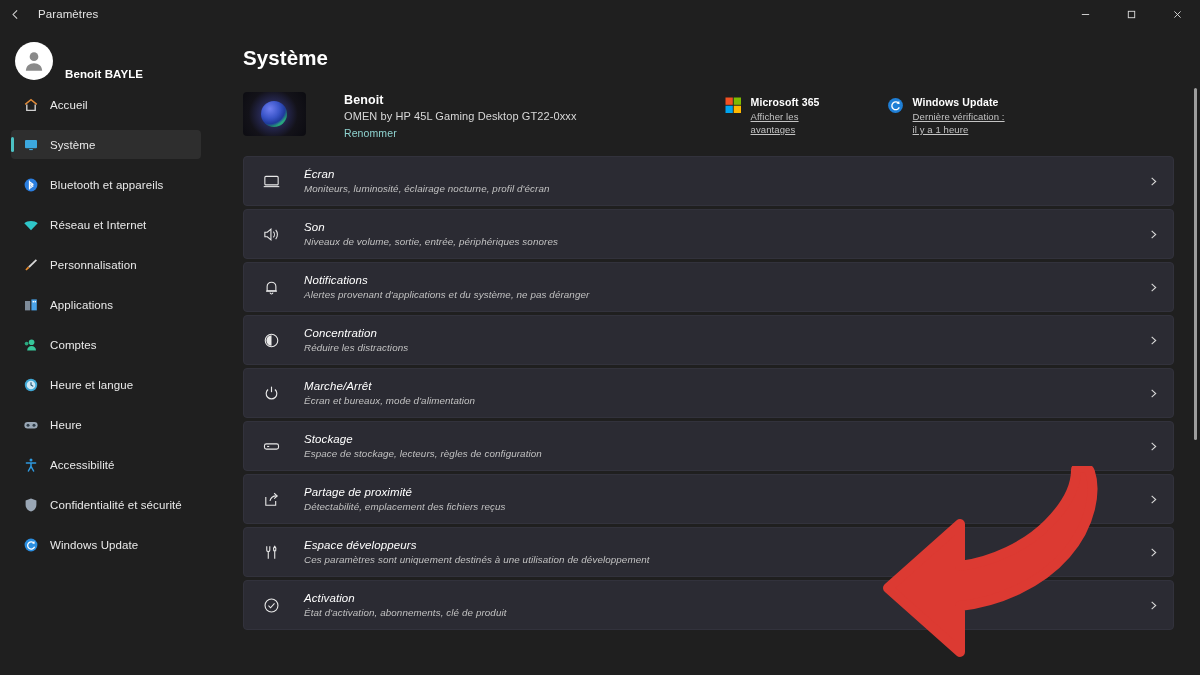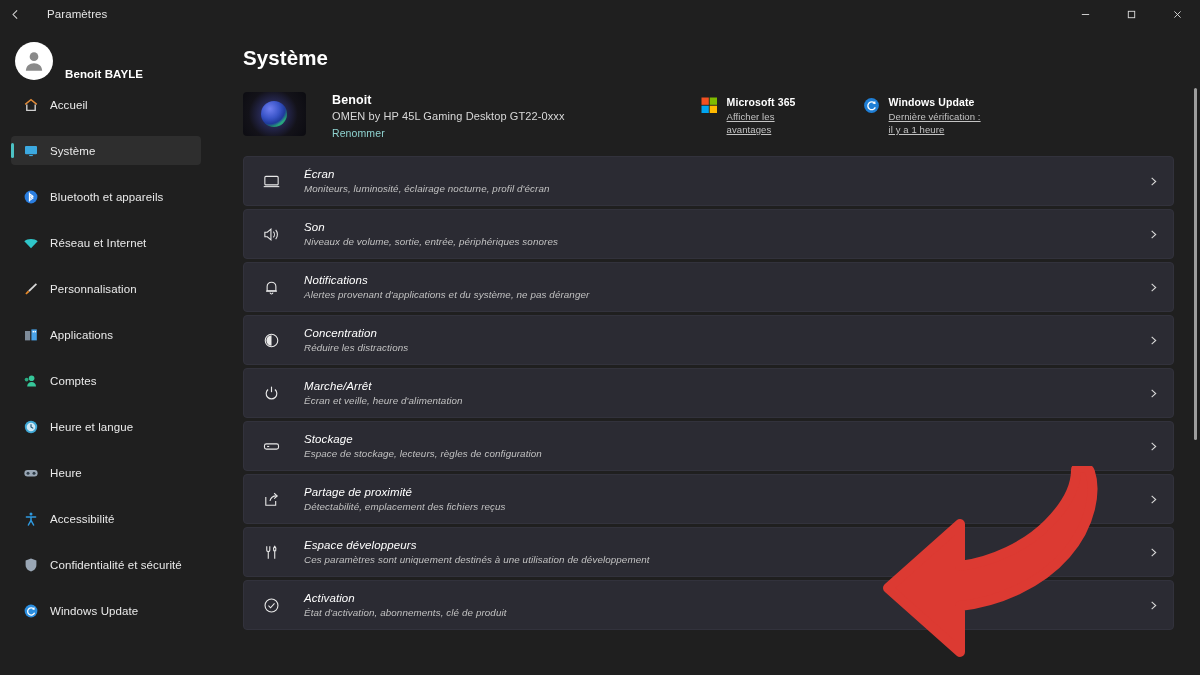--- a/index.html
+++ b/index.html
@@ -19,21 +19,21 @@
     position: relative;
   }
   .back-btn {
     width: 30px; height: 28px;
     display: flex; align-items: center; justify-content: center;
     color: #d6d6d6;
   }
   .back-btn svg { width: 13px; height: 13px; }
   .win-title {
     font-size: 11.5px; color: #e4e4e4;
-    margin-left: 17px; letter-spacing: .1px;
+    margin-left: 8px; letter-spacing: .1px;
   }
   .win-controls {
     position: absolute; right: 0; top: 0;
     display: flex; height: 28px;
   }
   .wc {
     width: 46px; height: 28px;
     display: flex; align-items: center; justify-content: center;
     color: #dcdcdc;
   }
@@ -75,21 +75,21 @@
     padding: 0 8px 0 10px;
   }
   .searchbox input {
     flex: 1; background: transparent; border: none; outline: none;
     color: #e2e2e2; font-size: 11px;
     font-family: "Liberation Sans", sans-serif;
   }
   .searchbox input::placeholder { color: #b5b5b5; }
   .search-ico { width: 13px; height: 13px; color: #cfcfcf; }
 
-  .navlist { display: flex; flex-direction: column; gap: 17px; }
+  .navlist { display: flex; flex-direction: column; gap: 11px; }
   .navitem {
     height: 29px; border-radius: 4px;
     display: flex; align-items: center;
     gap: 11px; padding-left: 11px;
     position: relative;
     cursor: default;
   }
   .navitem.active { background: #2e2e2e; }
   .navitem.active::before {
     content: ""; position: absolute; left: 0; top: 7px;
@@ -111,21 +111,21 @@
   }
   .main-inner { padding: 18px 26px 0 31px; }
   .page-title {
     font-size: 20.5px; font-weight: bold; color: #ffffff;
     letter-spacing: .1px; margin-bottom: 22px;
   }
 
   
   .device-row {
     display: flex; align-items: flex-start;
-    gap: 0; margin-bottom: 17px;
+    gap: 12px; margin-bottom: 17px;
   }
   .device-thumb {
     width: 63px; height: 44px; border-radius: 4px;
     background: radial-gradient(circle at 48% 50%, #3a3f8f 0%, #131219 62%, #0b0b10 100%);
     position: relative; overflow: hidden; flex: 0 0 63px;
   }
   .orb {
     position: absolute; left: 18px; top: 9px;
     width: 26px; height: 26px; border-radius: 50%;
     background:
@@ -501,21 +501,21 @@
 
         <div class="srow">
           <span class="srow-ico">
             <svg viewBox="0 0 20 20" fill="none" stroke="currentColor" stroke-width="1.2">
               <path d="M6.4 5.8 A5.6 5.6 0 1 0 13.6 5.8"></path>
               <path d="M10 2.8 V8.6"></path>
             </svg>
           </span>
           <span class="srow-text">
             <span class="srow-title" style="display:block">Marche/Arrêt</span>
-            <span class="srow-sub" style="display:block">Écran et veille, heure d'alimentation</span>
+            <span class="srow-sub" style="display:block">Écran et bureaux, mode d'alimentation</span>
           </span>
           <span class="chev">
             <svg viewBox="0 0 12 12" fill="none" stroke="currentColor" stroke-width="1.2">
                 <path d="M4 2 L8.4 6 L4 10"></path>
               </svg>
           </span>
         </div>
 
         <div class="srow">
           <span class="srow-ico">

